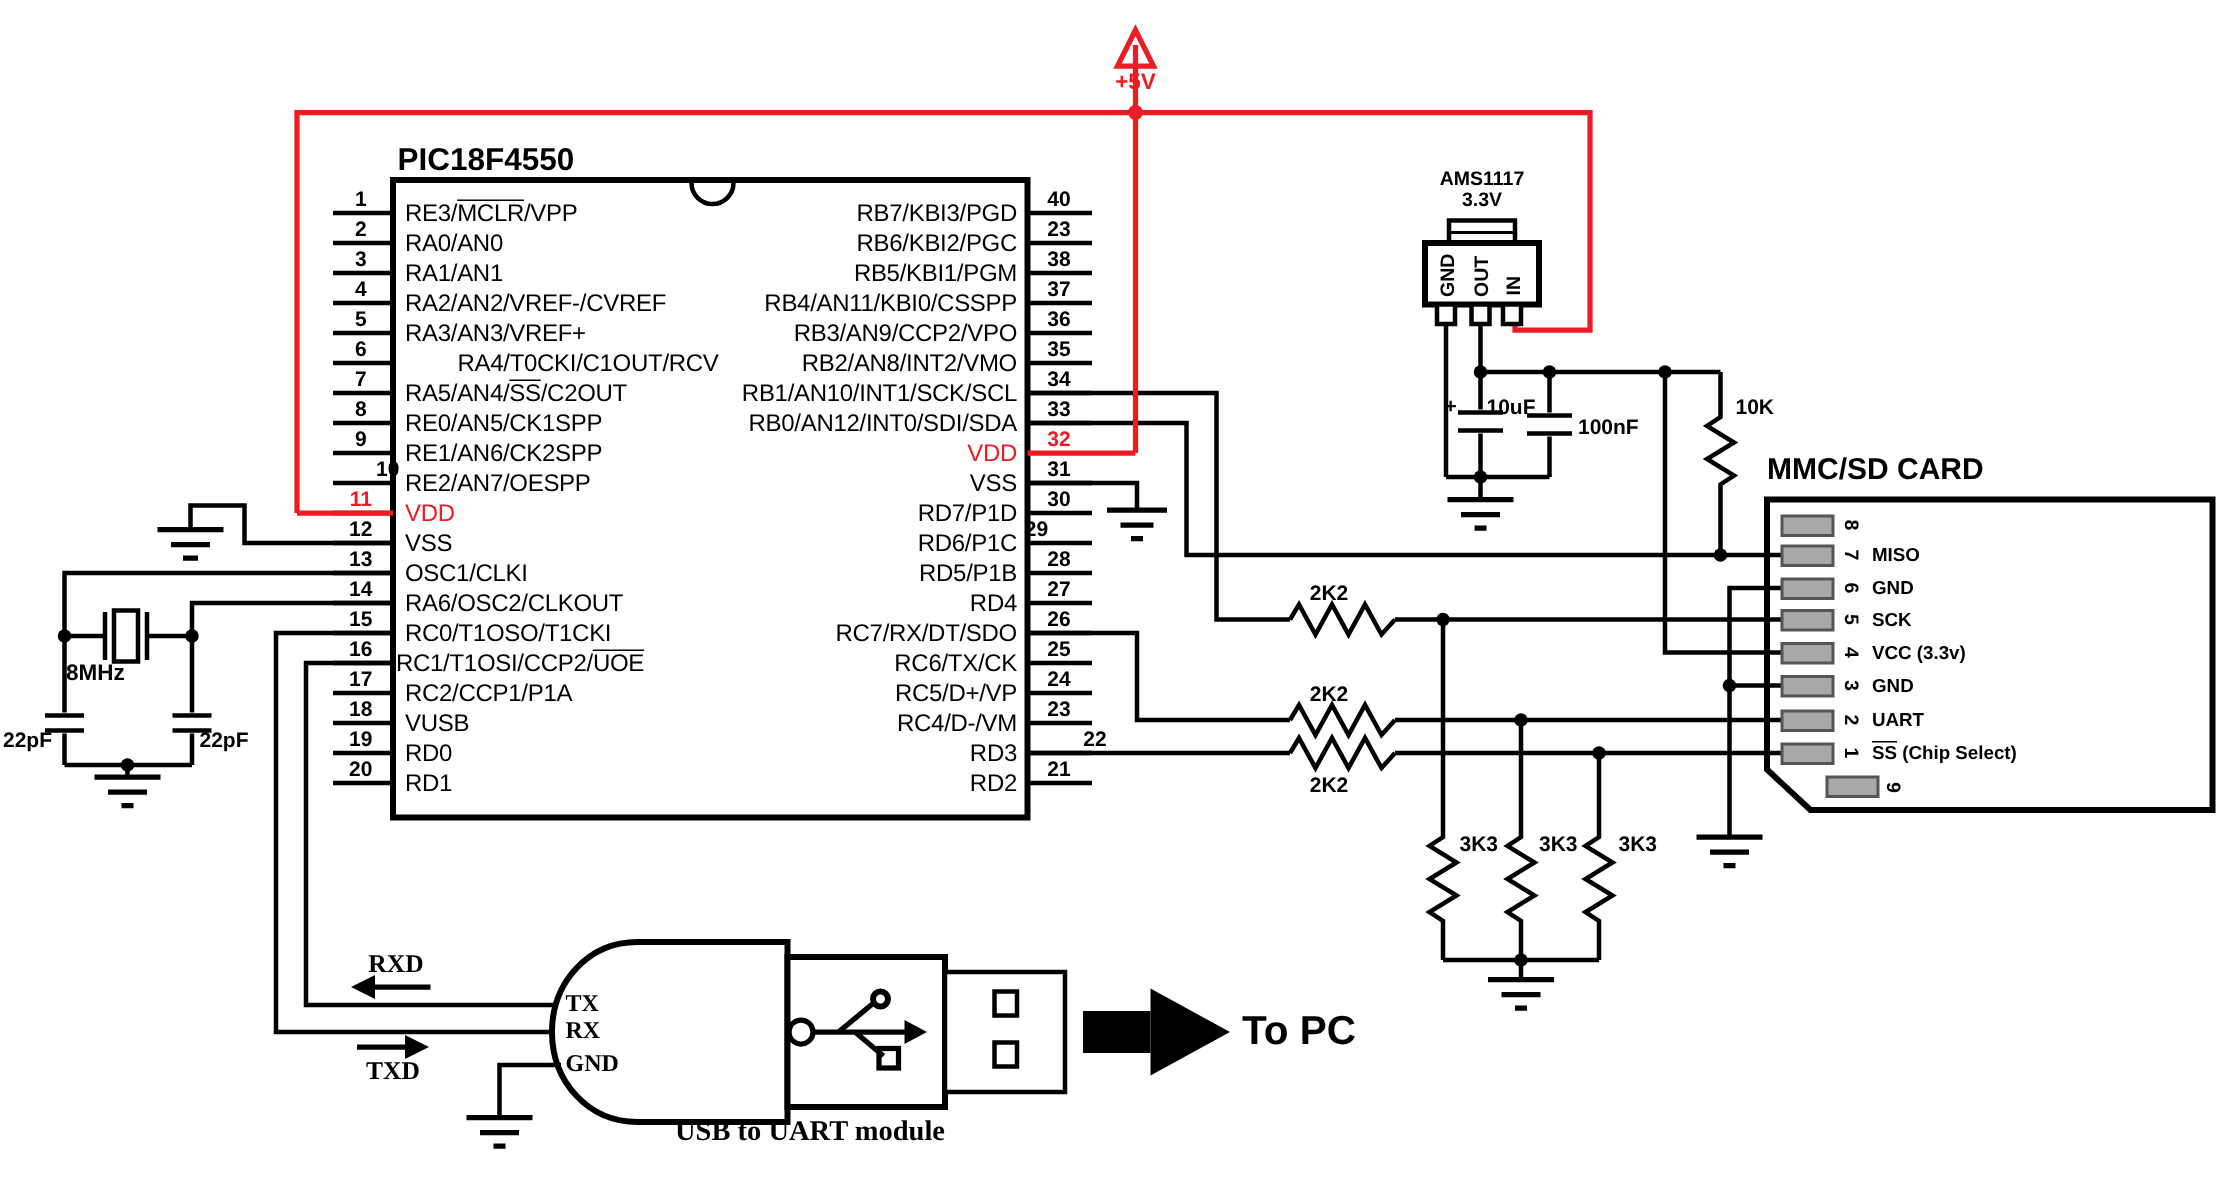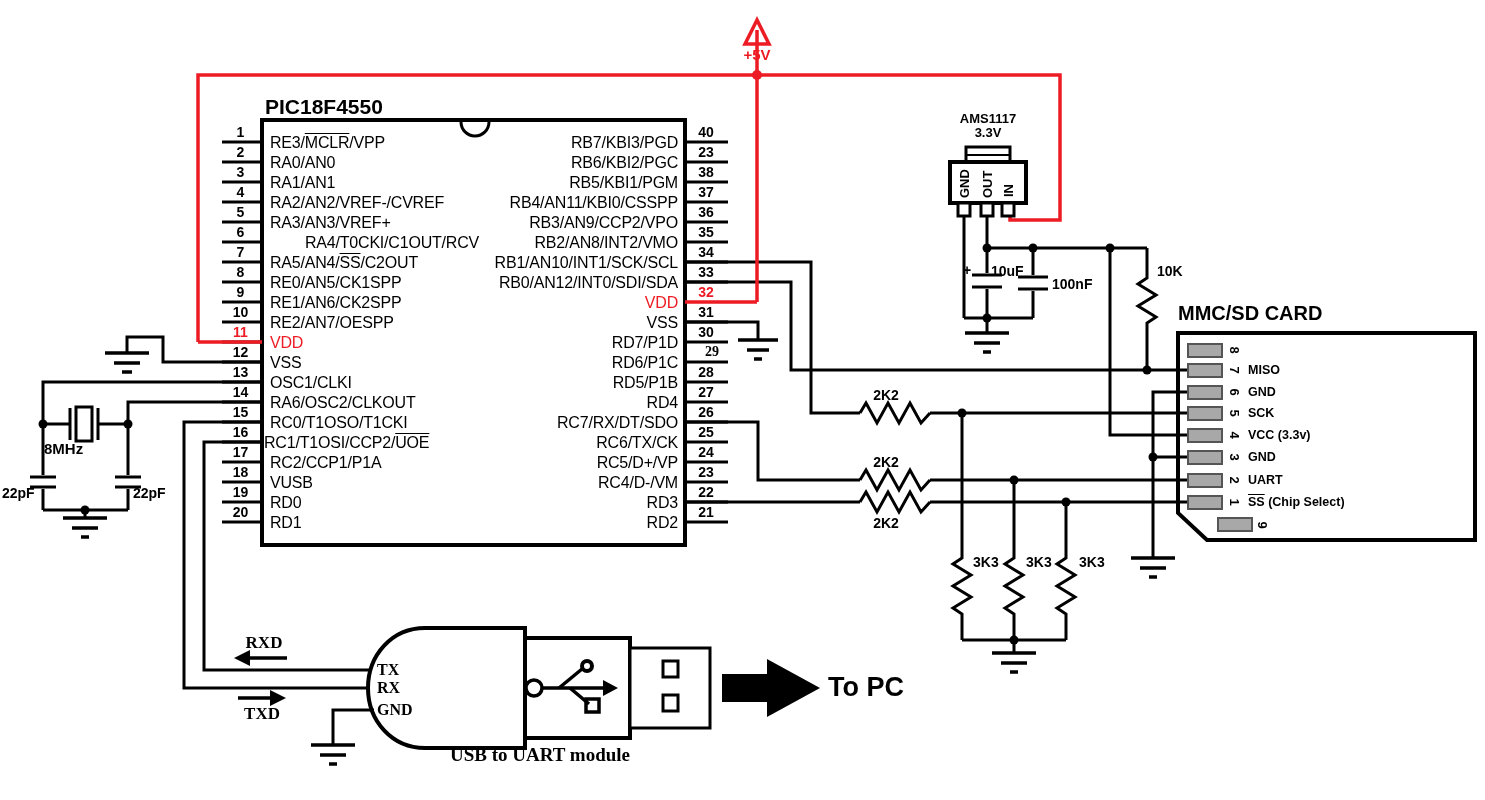--- a/index.html
+++ b/index.html
@@ -181,21 +181,21 @@
       <div class="pin-num" style="left: 222px; top: 204px; width: 37px;">5</div>
       <div class="pin-label" style="left: 270px; top: 214px;">RA3/AN3/VREF+</div>
       <div class="pin-num" style="left: 222px; top: 224px; width: 37px;">6</div>
       <div class="pin-label" style="left: 270px; top: 234px; padding-left: 35px;">RA4/T0CKI/C1OUT/RCV</div>
       <div class="pin-num" style="left: 222px; top: 244px; width: 37px;">7</div>
       <div class="pin-label" style="left: 270px; top: 254px;">RA5/AN4/<span class="ol">SS</span>/C2OUT</div>
       <div class="pin-num" style="left: 222px; top: 264px; width: 37px;">8</div>
       <div class="pin-label" style="left: 270px; top: 274px;">RE0/AN5/CK1SPP</div>
       <div class="pin-num" style="left: 222px; top: 284px; width: 37px;">9</div>
       <div class="pin-label" style="left: 270px; top: 294px;">RE1/AN6/CK2SPP</div>
-      <div class="pin-num" style="left: 222px; top: 304px; width: 37px;">10</div>
+      <div class="pin-num" style="left: 240px; top: 304px; width: 37px;">10</div>
       <div class="pin-label" style="left: 270px; top: 314px;">RE2/AN7/OESPP</div>
       <div class="pin-num red" style="left: 222px; top: 324px; width: 37px;">11</div>
       <div class="pin-label red" style="left: 270px; top: 334px;">VDD</div>
       <div class="pin-num" style="left: 222px; top: 344px; width: 37px;">12</div>
       <div class="pin-label" style="left: 270px; top: 354px;">VSS</div>
       <div class="pin-num" style="left: 222px; top: 364px; width: 37px;">13</div>
       <div class="pin-label" style="left: 270px; top: 374px;">OSC1/CLKI</div>
       <div class="pin-num" style="left: 222px; top: 384px; width: 37px;">14</div>
       <div class="pin-label" style="left: 270px; top: 394px;">RA6/OSC2/CLKOUT</div>
       <div class="pin-num" style="left: 222px; top: 404px; width: 37px;">15</div>
@@ -225,35 +225,35 @@
       <div class="pin-num" style="left: 687px; top: 244px; width: 38px;">34</div>
       <div class="pin-label" style="left: 440px; top: 254px; width: 238px; text-align: right;">RB1/AN10/INT1/SCK/SCL</div>
       <div class="pin-num" style="left: 687px; top: 264px; width: 38px;">33</div>
       <div class="pin-label" style="left: 440px; top: 274px; width: 238px; text-align: right;">RB0/AN12/INT0/SDI/SDA</div>
       <div class="pin-num red" style="left: 687px; top: 284px; width: 38px;">32</div>
       <div class="pin-label red" style="left: 440px; top: 294px; width: 238px; text-align: right;">VDD</div>
       <div class="pin-num" style="left: 687px; top: 304px; width: 38px;">31</div>
       <div class="pin-label" style="left: 440px; top: 314px; width: 238px; text-align: right;">VSS</div>
       <div class="pin-num" style="left: 687px; top: 324px; width: 38px;">30</div>
       <div class="pin-label" style="left: 440px; top: 334px; width: 238px; text-align: right;">RD7/P1D</div>
-      <div class="pin-num" style="left: 693px; top: 344px; width: 38px; font-family: Liberation Serif, serif;">29</div>
+      <div class="pin-num" style="left: 672px; top: 344px; width: 38px;">29</div>
       <div class="pin-label" style="left: 440px; top: 354px; width: 238px; text-align: right;">RD6/P1C</div>
       <div class="pin-num" style="left: 687px; top: 364px; width: 38px;">28</div>
       <div class="pin-label" style="left: 440px; top: 374px; width: 238px; text-align: right;">RD5/P1B</div>
       <div class="pin-num" style="left: 687px; top: 384px; width: 38px;">27</div>
       <div class="pin-label" style="left: 440px; top: 394px; width: 238px; text-align: right;">RD4</div>
       <div class="pin-num" style="left: 687px; top: 404px; width: 38px;">26</div>
       <div class="pin-label" style="left: 440px; top: 414px; width: 238px; text-align: right;">RC7/RX/DT/SDO</div>
       <div class="pin-num" style="left: 687px; top: 424px; width: 38px;">25</div>
       <div class="pin-label" style="left: 440px; top: 434px; width: 238px; text-align: right;">RC6/TX/CK</div>
       <div class="pin-num" style="left: 687px; top: 444px; width: 38px;">24</div>
       <div class="pin-label" style="left: 440px; top: 454px; width: 238px; text-align: right;">RC5/D+/VP</div>
       <div class="pin-num" style="left: 687px; top: 464px; width: 38px;">23</div>
       <div class="pin-label" style="left: 440px; top: 474px; width: 238px; text-align: right;">RC4/D-/VM</div>
-      <div class="pin-num" style="left: 687px; top: 484px; width: 38px;">22</div>
+      <div class="pin-num" style="left: 687px; top: 484px; width: 38px; padding-left: 24px;">22</div>
       <div class="pin-label" style="left: 440px; top: 494px; width: 238px; text-align: right;">RD3</div>
       <div class="pin-num" style="left: 687px; top: 504px; width: 38px;">21</div>
       <div class="pin-label" style="left: 440px; top: 514px; width: 238px; text-align: right;">RD2</div>
       <div class="sd-num" style="left: 1226px; top: 342px;">8</div>
       <div class="sd-num" style="left: 1226px; top: 362px;">7</div>
       <div class="sd-label" style="left: 1248px; top: 363px;">MISO</div>
       <div class="sd-num" style="left: 1226px; top: 384px;">6</div>
       <div class="sd-label" style="left: 1248px; top: 385px;">GND</div>
       <div class="sd-num" style="left: 1226px; top: 405px;">5</div>
       <div class="sd-label" style="left: 1248px; top: 406px;">SCK</div>

